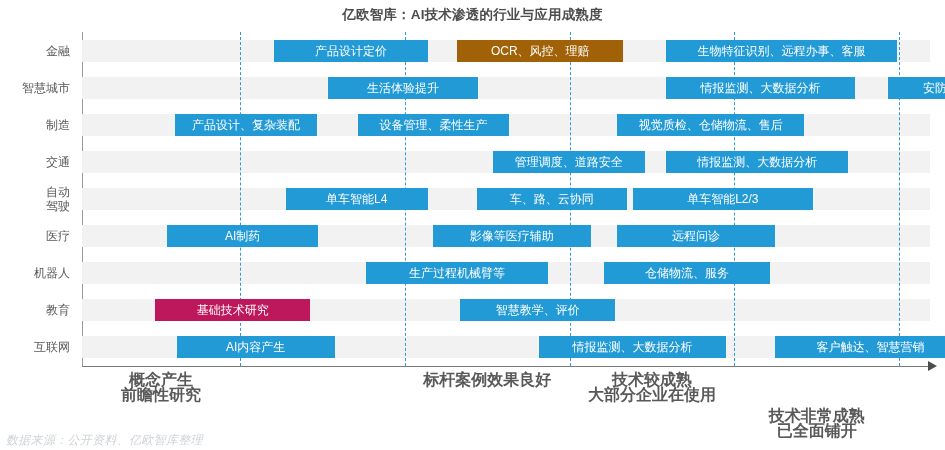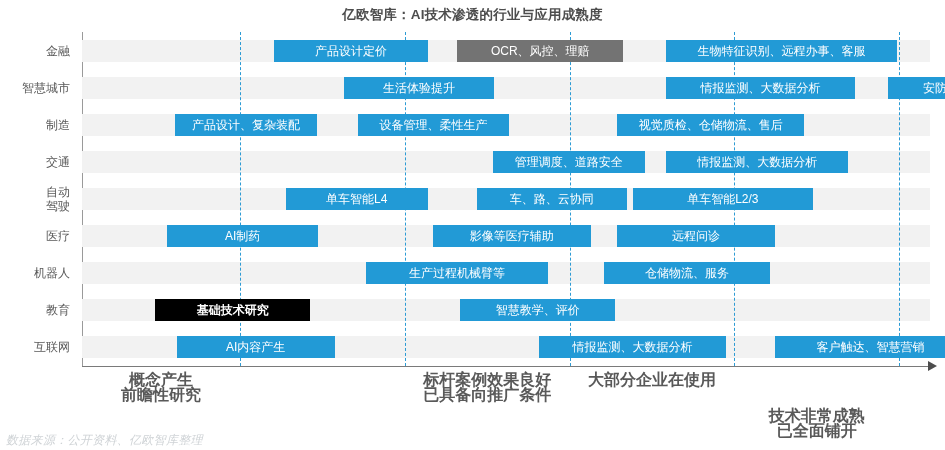--- a/index.html
+++ b/index.html
@@ -147,59 +147,59 @@
       </div>
     <div id="grid">
         <div class="gridline" style="left: 158.185px; border-left-color: rgb(45, 155, 212);"></div>
         <div class="gridline" style="left: 322.892px; border-left-color: rgb(45, 155, 212);"></div>
         <div class="gridline" style="left: 487.6px; border-left-color: rgb(45, 155, 212);"></div>
         <div class="gridline" style="left: 652.308px; border-left-color: rgb(45, 155, 212);"></div>
         <div class="gridline" style="left: 817.015px; border-left-color: rgb(45, 155, 212);"></div>
       </div>
     <div id="bars">
         <div class="bar" style="left: 192.431px; width: 153.292px; top: 7.55556px; background: rgb(34, 154, 214);">产品设计定价</div>
-        <div class="bar" style="left: 375.077px; width: 166.338px; top: 7.55556px; background: #737373;">OCR、风控、理赔</div>
+        <div class="bar" style="left: 375.077px; width: 166.338px; top: 7.55556px; background: #a16207;">OCR、风控、理赔</div>
         <div class="bar" style="left: 583.815px; width: 231.569px; top: 7.55556px; background: rgb(34, 154, 214);">生物特征识别、远程办事、客服</div>
-        <div class="bar" style="left: 262px; width: 150.031px; top: 44.6667px; background: rgb(34, 154, 214);">生活体验提升</div>
+        <div class="bar" style="left: 246px; width: 150.031px; top: 44.6667px; background: rgb(34, 154, 214);">生活体验提升</div>
         <div class="bar" style="left: 583.815px; width: 189.169px; top: 44.6667px; background: rgb(34, 154, 214);">情报监测、大数据分析</div>
         <div class="bar" style="left: 805.6px; width: 94.5846px; top: 44.6667px; background: rgb(34, 154, 214);">安防</div>
         <div class="bar" style="left: 92.9538px; width: 141.877px; top: 81.7778px; background: rgb(34, 154, 214);">产品设计、复杂装配</div>
         <div class="bar" style="left: 275.6px; width: 151.662px; top: 81.7778px; background: rgb(34, 154, 214);">设备管理、柔性生产</div>
         <div class="bar" style="left: 534.892px; width: 187.538px; top: 81.7778px; background: rgb(34, 154, 214);">视觉质检、仓储物流、售后</div>
         <div class="bar" style="left: 410.954px; width: 151.662px; top: 118.889px; background: rgb(34, 154, 214);">管理调度、道路安全</div>
         <div class="bar" style="left: 583.815px; width: 182.646px; top: 118.889px; background: rgb(34, 154, 214);">情报监测、大数据分析</div>
         <div class="bar" style="left: 203.846px; width: 141.877px; top: 156px; background: rgb(34, 154, 214);">单车智能L4</div>
         <div class="bar" style="left: 394.646px; width: 150.031px; top: 156px; background: rgb(34, 154, 214);">车、路、云协同</div>
         <div class="bar" style="left: 551.2px; width: 179.385px; top: 156px; background: rgb(34, 154, 214);">单车智能L2/3</div>
         <div class="bar" style="left: 84.8px; width: 151.662px; top: 193.111px; background: rgb(34, 154, 214);">AI制药</div>
         <div class="bar" style="left: 350.615px; width: 158.185px; top: 193.111px; background: rgb(34, 154, 214);">影像等医疗辅助</div>
         <div class="bar" style="left: 534.892px; width: 158.185px; top: 193.111px; background: rgb(34, 154, 214);">远程问诊</div>
         <div class="bar" style="left: 283.754px; width: 182.646px; top: 230.222px; background: rgb(34, 154, 214);">生产过程机械臂等</div>
         <div class="bar" style="left: 521.846px; width: 166.338px; top: 230.222px; background: rgb(34, 154, 214);">仓储物流、服务</div>
-        <div class="bar" style="left: 73.3846px; width: 154.923px; top: 267.333px; background: #000000; font-weight: bold;">基础技术研究</div>
+        <div class="bar" style="left: 73.3846px; width: 154.923px; top: 267.333px; background: #be185d;">基础技术研究</div>
         <div class="bar" style="left: 378.338px; width: 154.923px; top: 267.333px; background: rgb(34, 154, 214);">智慧教学、评价</div>
         <div class="bar" style="left: 94.5846px; width: 158.185px; top: 304.444px; background: rgb(34, 154, 214);">AI内容产生</div>
         <div class="bar" style="left: 456.615px; width: 187.538px; top: 304.444px; background: rgb(34, 154, 214);">情报监测、大数据分析</div>
         <div class="bar" style="left: 693.077px; width: 190.8px; top: 304.444px; background: rgb(34, 154, 214);">客户触达、智慧营销</div>
       </div>
   </div>
 
   <div class="axis-bottom"></div>
   <div class="axis-arrow"></div>
 
   <div class="xlabels">
       <div class="xlabel" style="left: -10.9077px; width: 180px; color: rgb(89, 89, 89);">
         <div>概念产生</div>
         <div>前瞻性研究</div>
       </div>
       <div class="xlabel" style="left: 315.246px; width: 180px; color: rgb(89, 89, 89);">
         <div>标杆案例效果良好</div>
-        <div>已具备向推广条件</div>
       </div>
       <div class="xlabel" style="left: 479.954px; width: 180px; color: rgb(89, 89, 89);">
+        <div>技术较成熟</div>
         <div>大部分企业在使用</div>
       </div>
       <div class="xlabel" style="left: 644.662px; width: 180px; color: rgb(89, 89, 89); margin-top: 36px;">
         <div>技术非常成熟</div>
         <div>已全面铺开</div>
       </div>
     </div>
 
   <div class="footnote">数据来源：公开资料、亿欧智库整理</div>
 </div>

